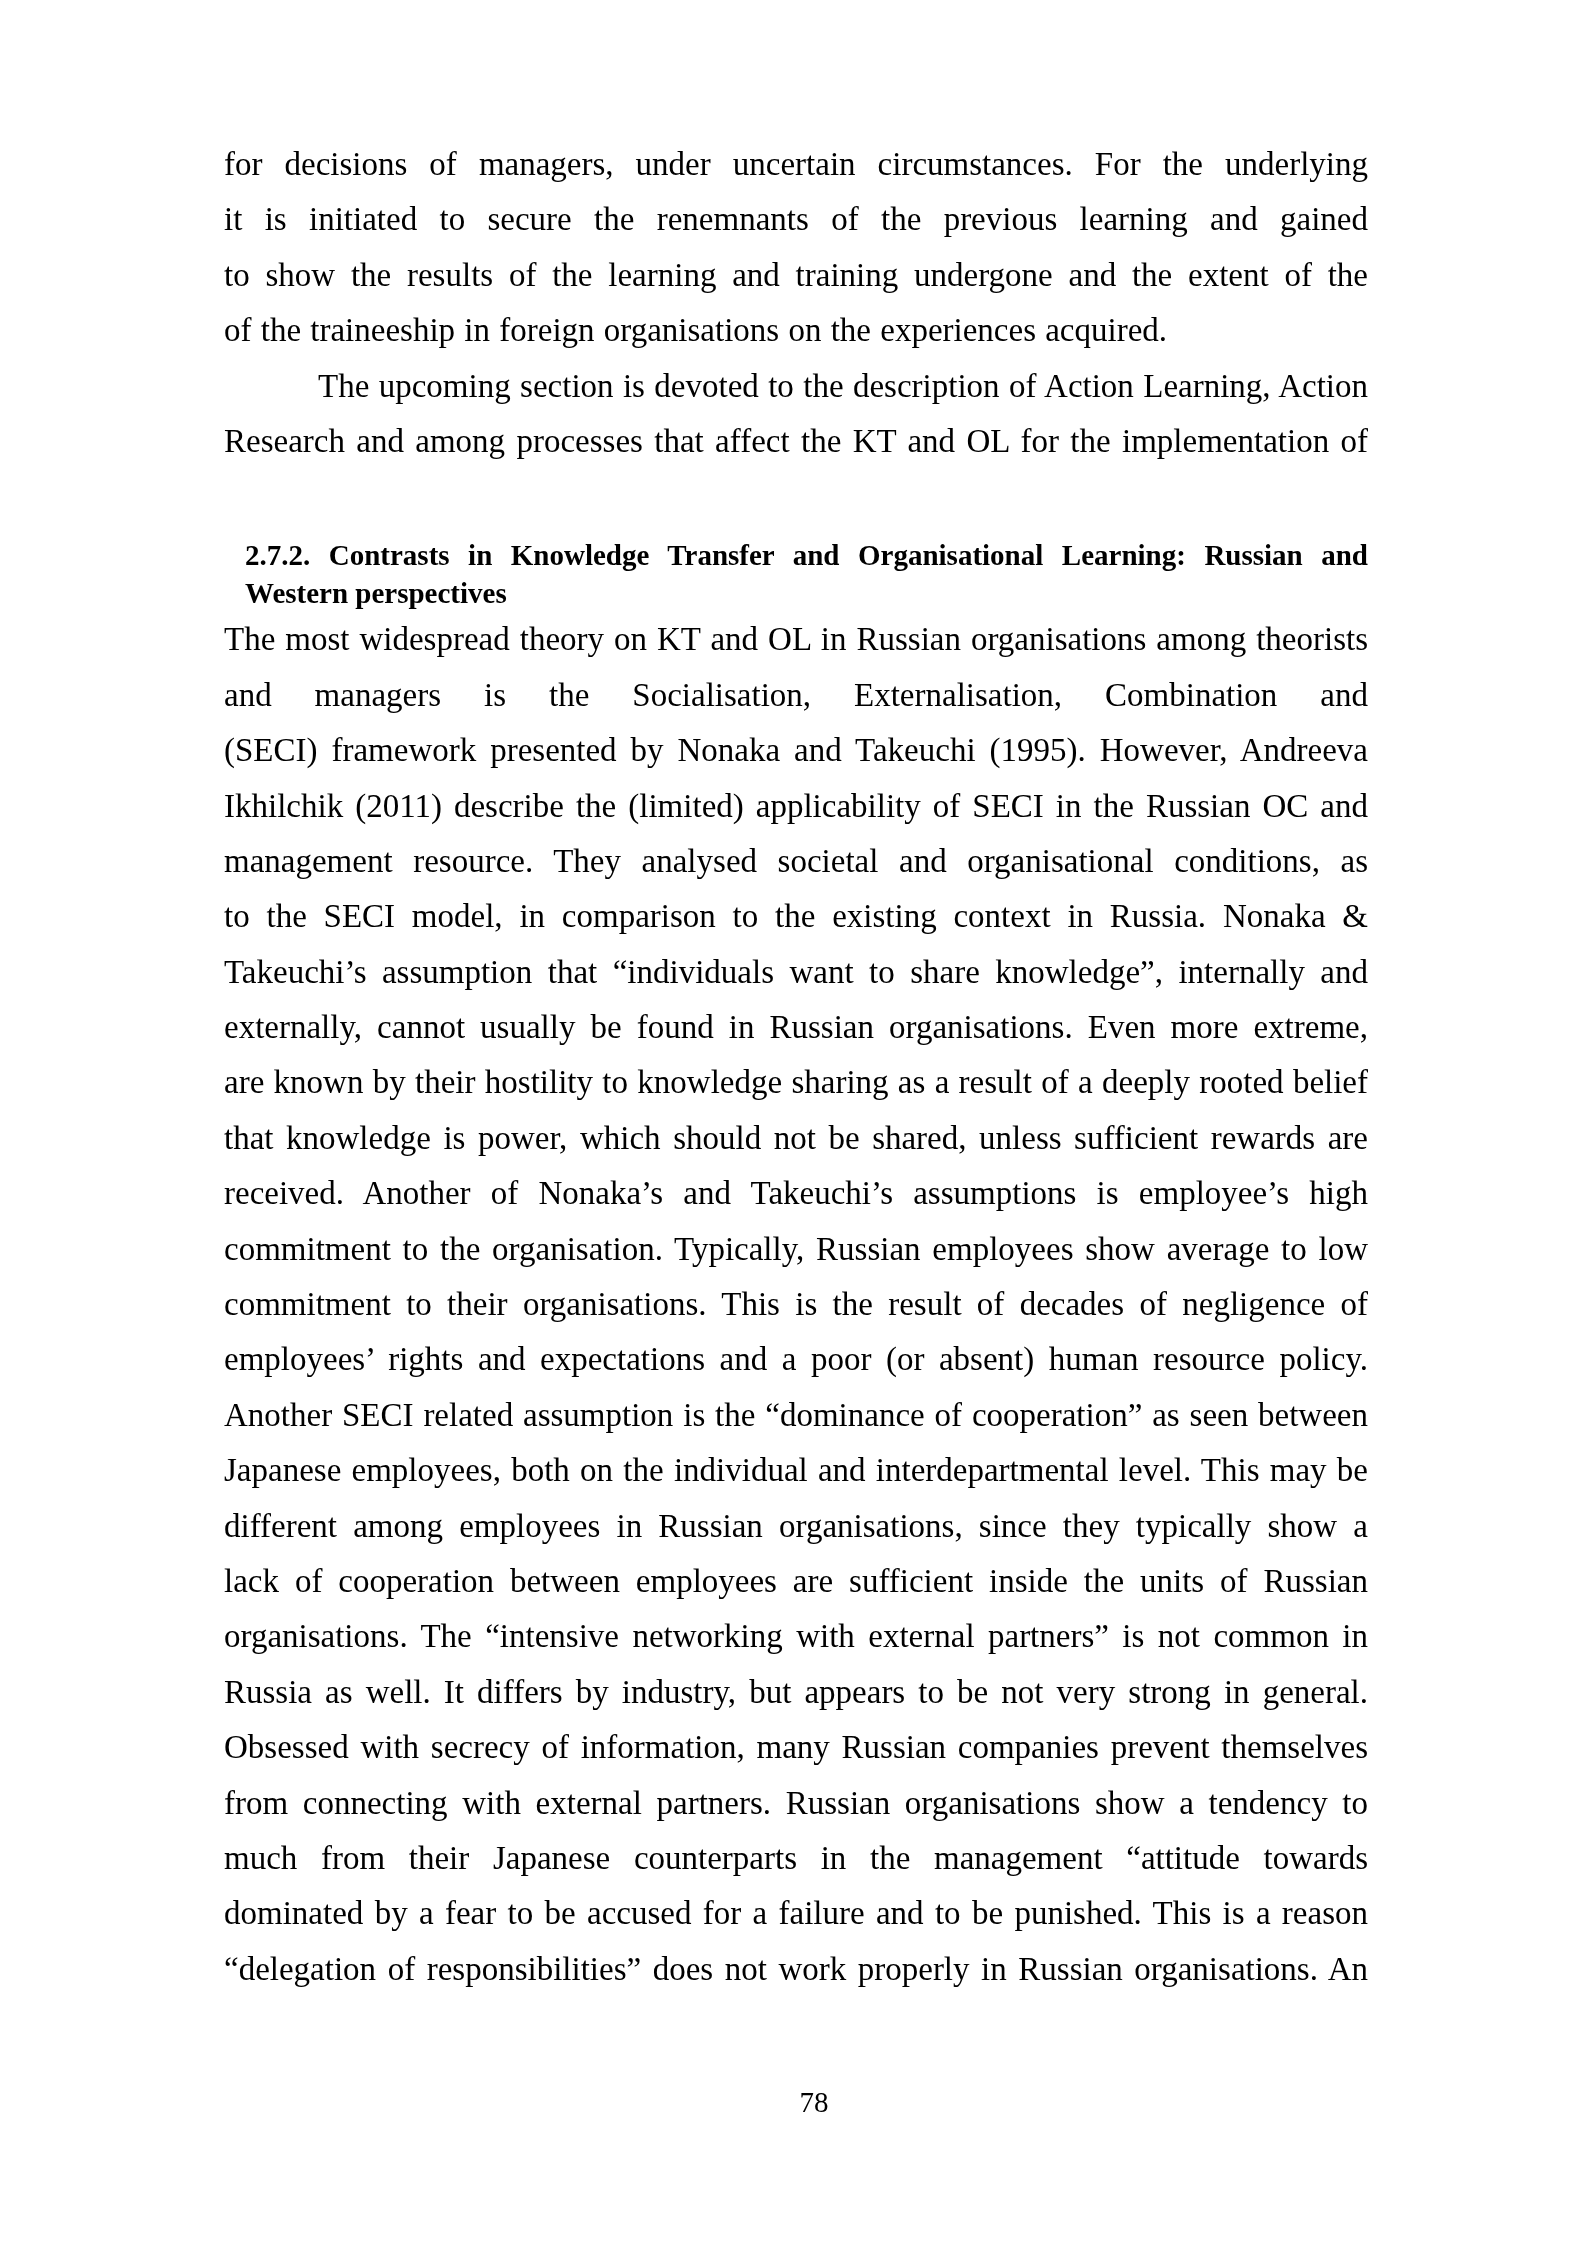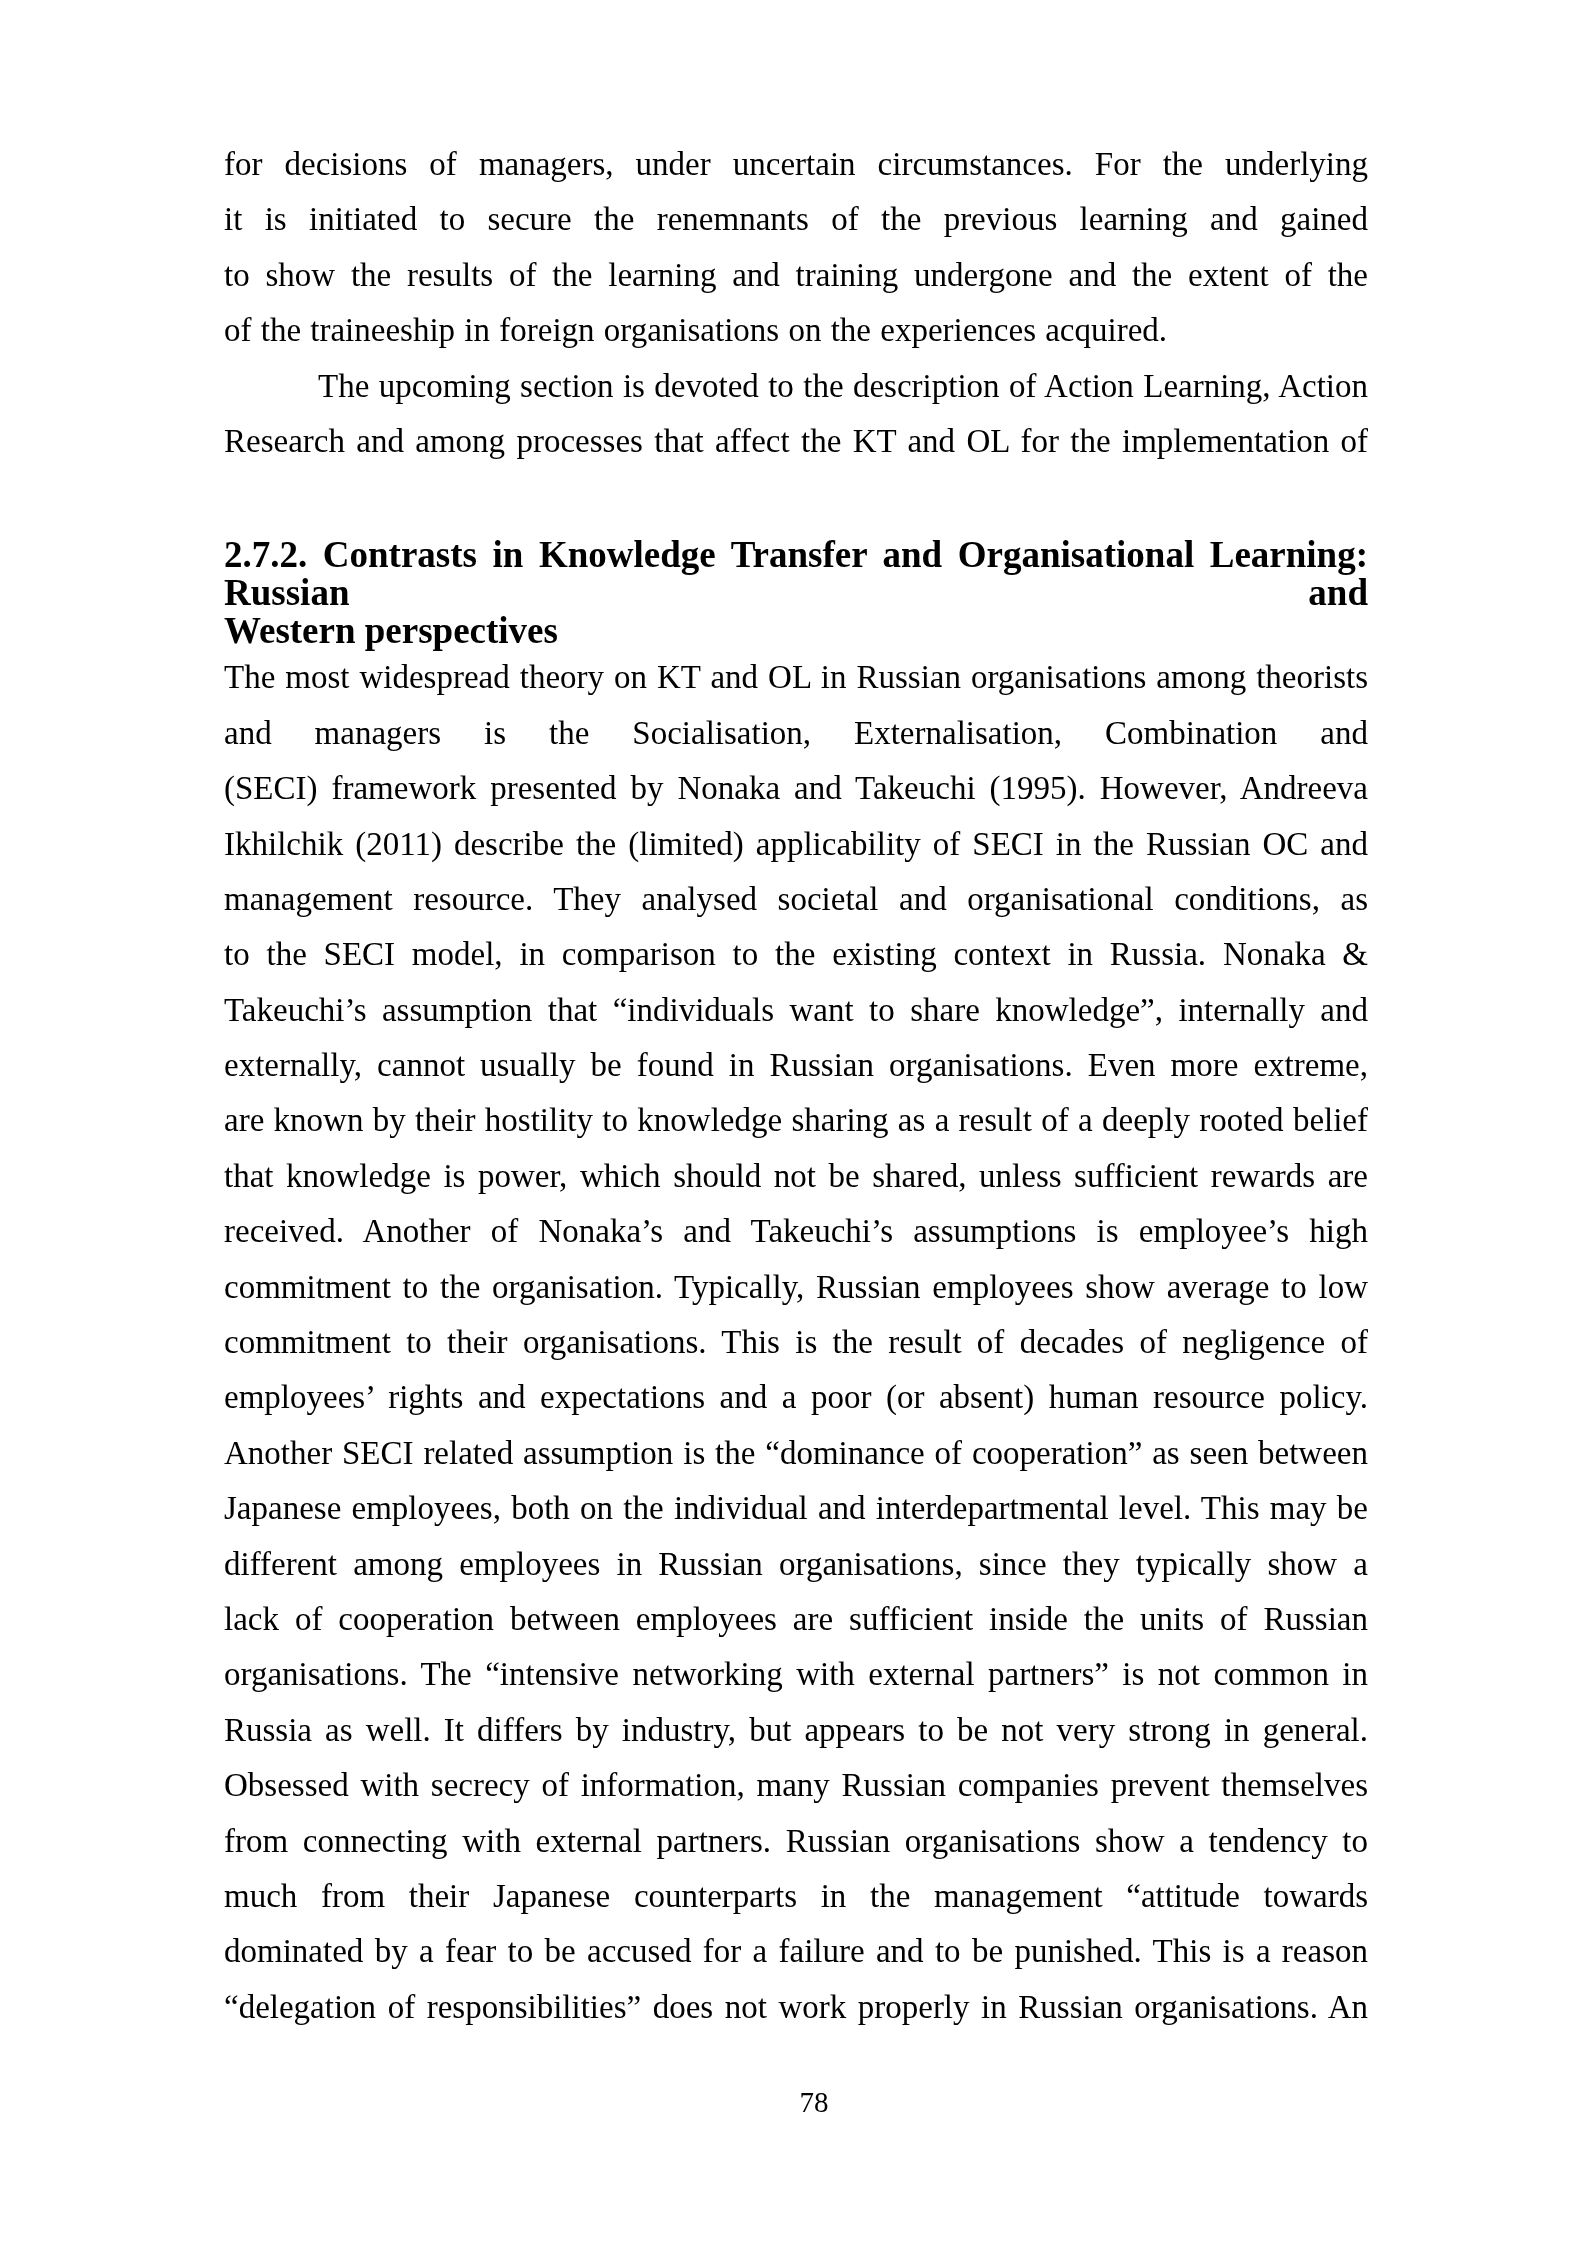--- a/index.html
+++ b/index.html
@@ -36,24 +36,25 @@
   }
   
   .para-indent .line:first-child {
     text-indent: 94px;
   }
   .heading {
     margin-top: 67px;
     font-weight: bold;
   }
   .hline {
-    font-size: 37px;
+    font-size: 29px;
     line-height: 38px;
     text-align: justify;
     text-align-last: justify;
+    margin-left: 21px;
   }
   .hline.last {
     text-align-last: left;
   }
   
   .body-para .line:last-child {
     text-align-last: justify;
   }
   .page-number {
     position: absolute;

